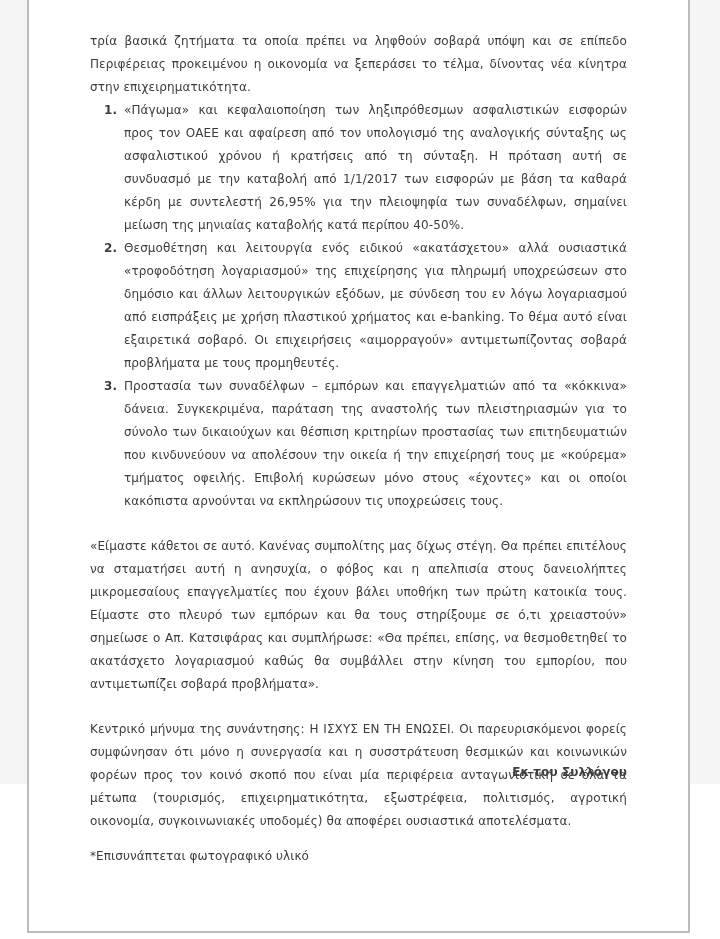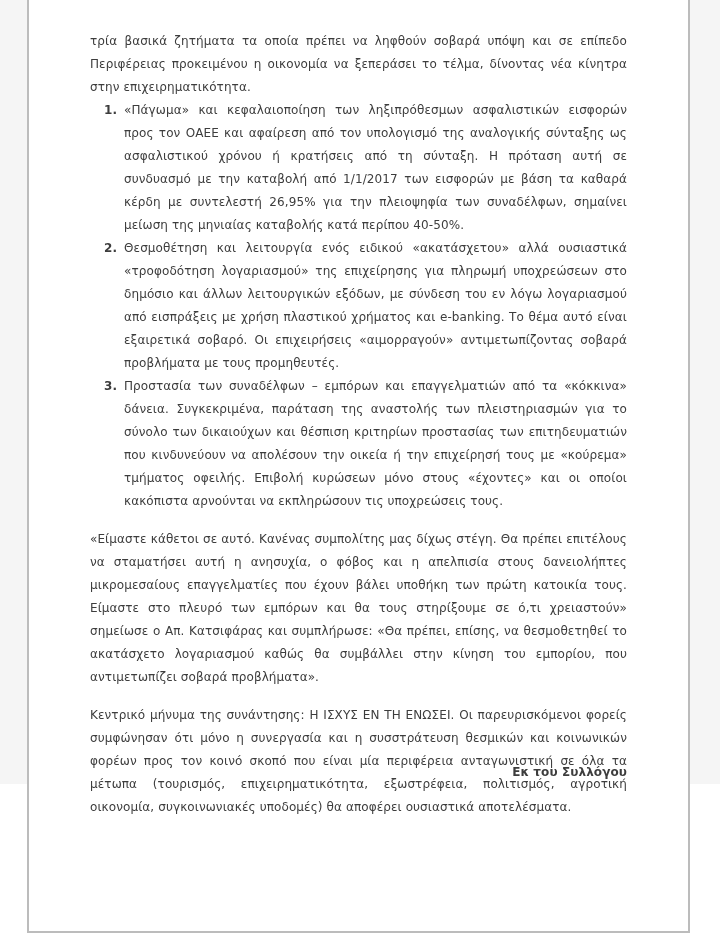--- a/index.html
+++ b/index.html
@@ -40,21 +40,21 @@
   .doc-list-item {
     position: relative;
     padding-left: 34px;
     text-align: justify;
   }
   .doc-list-item .num {
     position: absolute;
     left: 14px;
     font-weight: bold;
   }
-  .gap-before { margin-top: 15px; }
+  .gap-before { margin-top: 22px; }
   .bold { font-weight: normal; }
   .signature {
     position: absolute;
     top: 761px;
     right: 61px;
     color: var(--text-color);
     font-size: 12px;
     line-height: 23px;
     font-weight: bold;
     letter-spacing: 0.1px;
@@ -96,14 +96,15 @@
       <p class="para gap-before">«Είμαστε κάθετοι σε αυτό. Κανένας συμπολίτης μας δίχως στέγη. Θα πρέπει επιτέλους να σταματήσει αυτή η ανησυχία, ο φόβος και η απελπισία στους δανειολήπτες μικρομεσαίους επαγγελματίες που έχουν βάλει υποθήκη των πρώτη κατοικία τους. Είμαστε στο πλευρό των εμπόρων και θα τους στηρίξουμε σε ό,τι χρειαστούν» σημείωσε ο Απ. Κατσιφάρας και συμπλήρωσε: «Θα πρέπει, επίσης, να θεσμοθετηθεί το ακατάσχετο λογαριασμού καθώς θα συμβάλλει στην κίνηση του εμπορίου, που αντιμετωπίζει σοβαρά προβλήματα».</p>
 
       <p class="para gap-before">
         <span>Κεντρικό μήνυμα της συνάντησης: </span><span class="bold">Η ΙΣΧΥΣ ΕΝ ΤΗ ΕΝΩΣΕΙ.</span><span> Οι παρευρισκόμενοι φορείς συμφώνησαν ότι μόνο η συνεργασία και η συσστράτευση θεσμικών και κοινωνικών φορέων προς τον κοινό σκοπό που είναι μία περιφέρεια ανταγωνιστική σε όλα τα μέτωπα (τουρισμός, επιχειρηματικότητα, εξωστρέφεια, πολιτισμός, αγροτική οικονομία, συγκοινωνιακές υποδομές) θα αποφέρει ουσιαστικά αποτελέσματα.</span>
       </p>
 
     </div>
 
     <div class="signature">Εκ του Συλλόγου</div>
 
+    <div class="footnote">*Επισυνάπτεται φωτογραφικό υλικό</div>
   </div>
 </div>
 
 </body></html>

